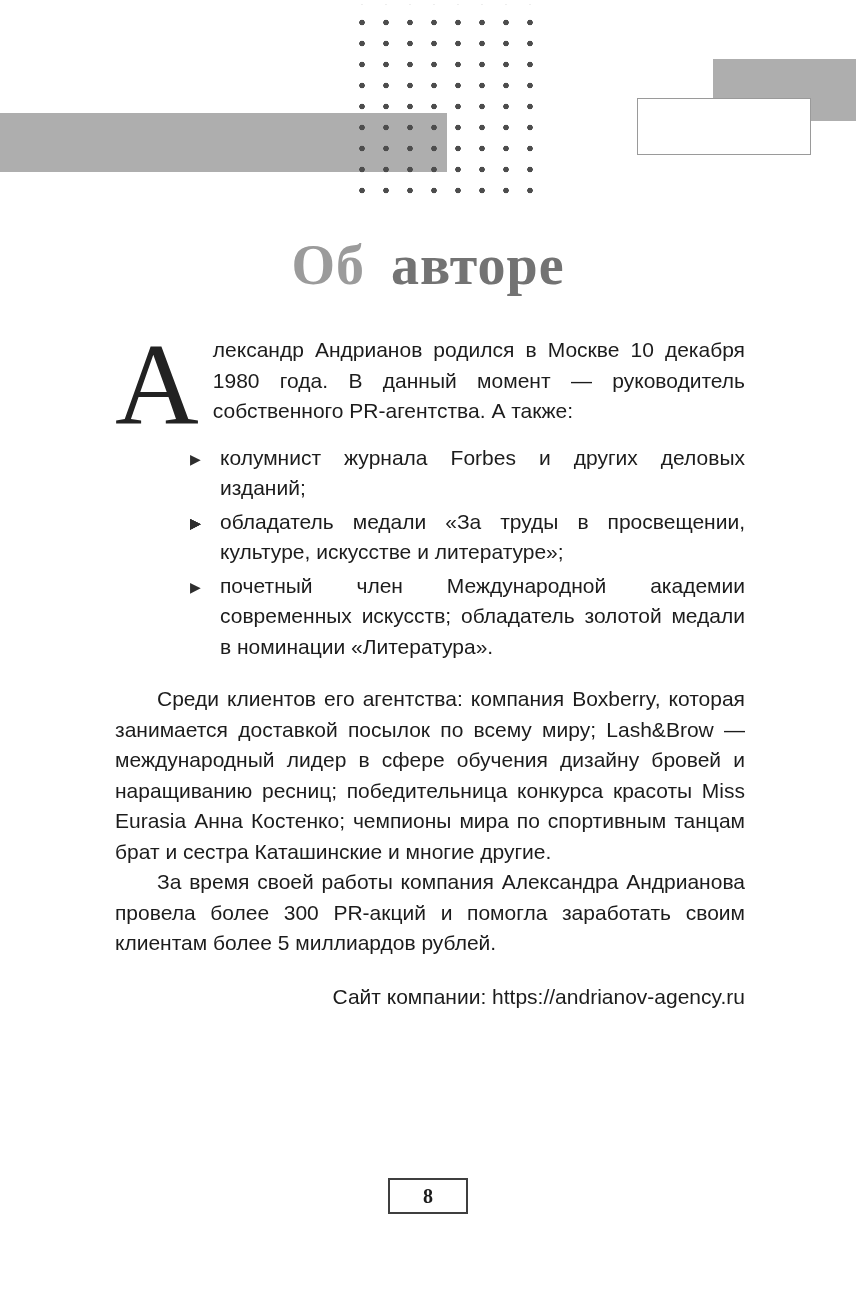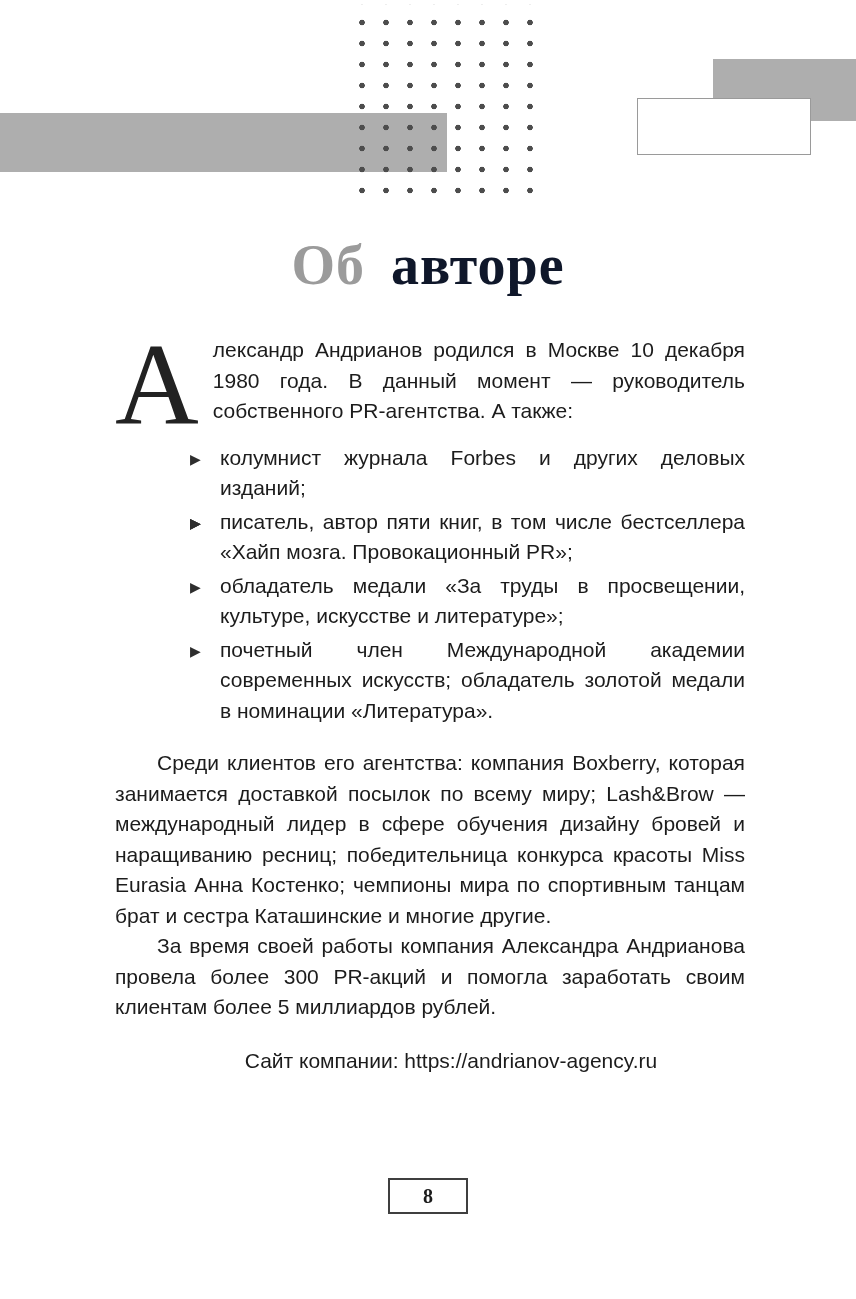--- a/index.html
+++ b/index.html
@@ -25,21 +25,21 @@
     background-image:radial-gradient(circle, var(--dot) 2.5px, transparent 3.1px);
     background-size:24px 21px;background-position:8px 8px;
   }
   
   .title{
     padding-top:233px;text-align:center;
     font-family:"Liberation Serif", serif;font-weight:bold;font-size:56px;line-height:64px;
     letter-spacing:1px;
   }
   .title .w1{color:var(--title-gray);margin-right:26px;}
-  .title .w2{color:#0f172a;text-align:center;}
+  .title .w2{color:#737373;text-align:center;}
   
   .content{
     position:relative;margin:38px 111px 0 115px;width:630px;
     font-size:21px;line-height:30.5px;text-align:justify;
   }
   .dropcap{
     float:left;
     font-family:"Liberation Serif", serif;
     font-size:116px;line-height:88px;
     padding:6px 14px 0 0;color:#222222;
@@ -48,21 +48,21 @@
   .bullets{list-style:none;margin:0 0 22px 0;}
   .bullets li{
     position:relative;margin-left:75px;padding-left:30px;margin-bottom:3px;
   }
   .bullets .marker{
     position:absolute;left:0;top:1px;
     font-family:"DejaVu Sans", sans-serif;
     font-size:14px;color:#2e2e2e;line-height:30.5px;
   }
   .para{text-indent:42px;}
-  .site{margin-top:23px;text-align:center;}
+  .site{margin-top:23px;text-align:right;}
   
   .pagenum-box{
     position:absolute;left:50%;top:1178px;transform:translateX(-50%);
     width:80px;height:36px;border:2px solid var(--pagebox-border);
     display:flex;align-items:center;justify-content:center;
     font-weight:bold;font-size:20px;font-family:"Liberation Serif", serif;
   }
 </style>
 </head>
 <body>
@@ -90,21 +90,20 @@
         <span>колумнист журнала Forbes и других деловых изданий;</span>
       </li>
       <li>
         <span class="marker">▶</span>
       </li>
       <li>
         <span class="marker">▶</span>
       </li>
       <li>
         <span class="marker">▶</span>
-        <span>писатель, автор пяти книг, в том числе бестселлера «Хайп мозга. Провокационный PR»;</span>
       </li>
       <li>
         <span class="marker">▶</span>
         <span>обладатель медали «За труды в просвещении, культуре, искусстве и литературе»;</span>
       </li>
       <li>
         <span class="marker">▶</span>
         <span>почетный член Международной академии современных искусств; обладатель золотой медали в номинации «Литература».</span>
       </li>
     </ul>

